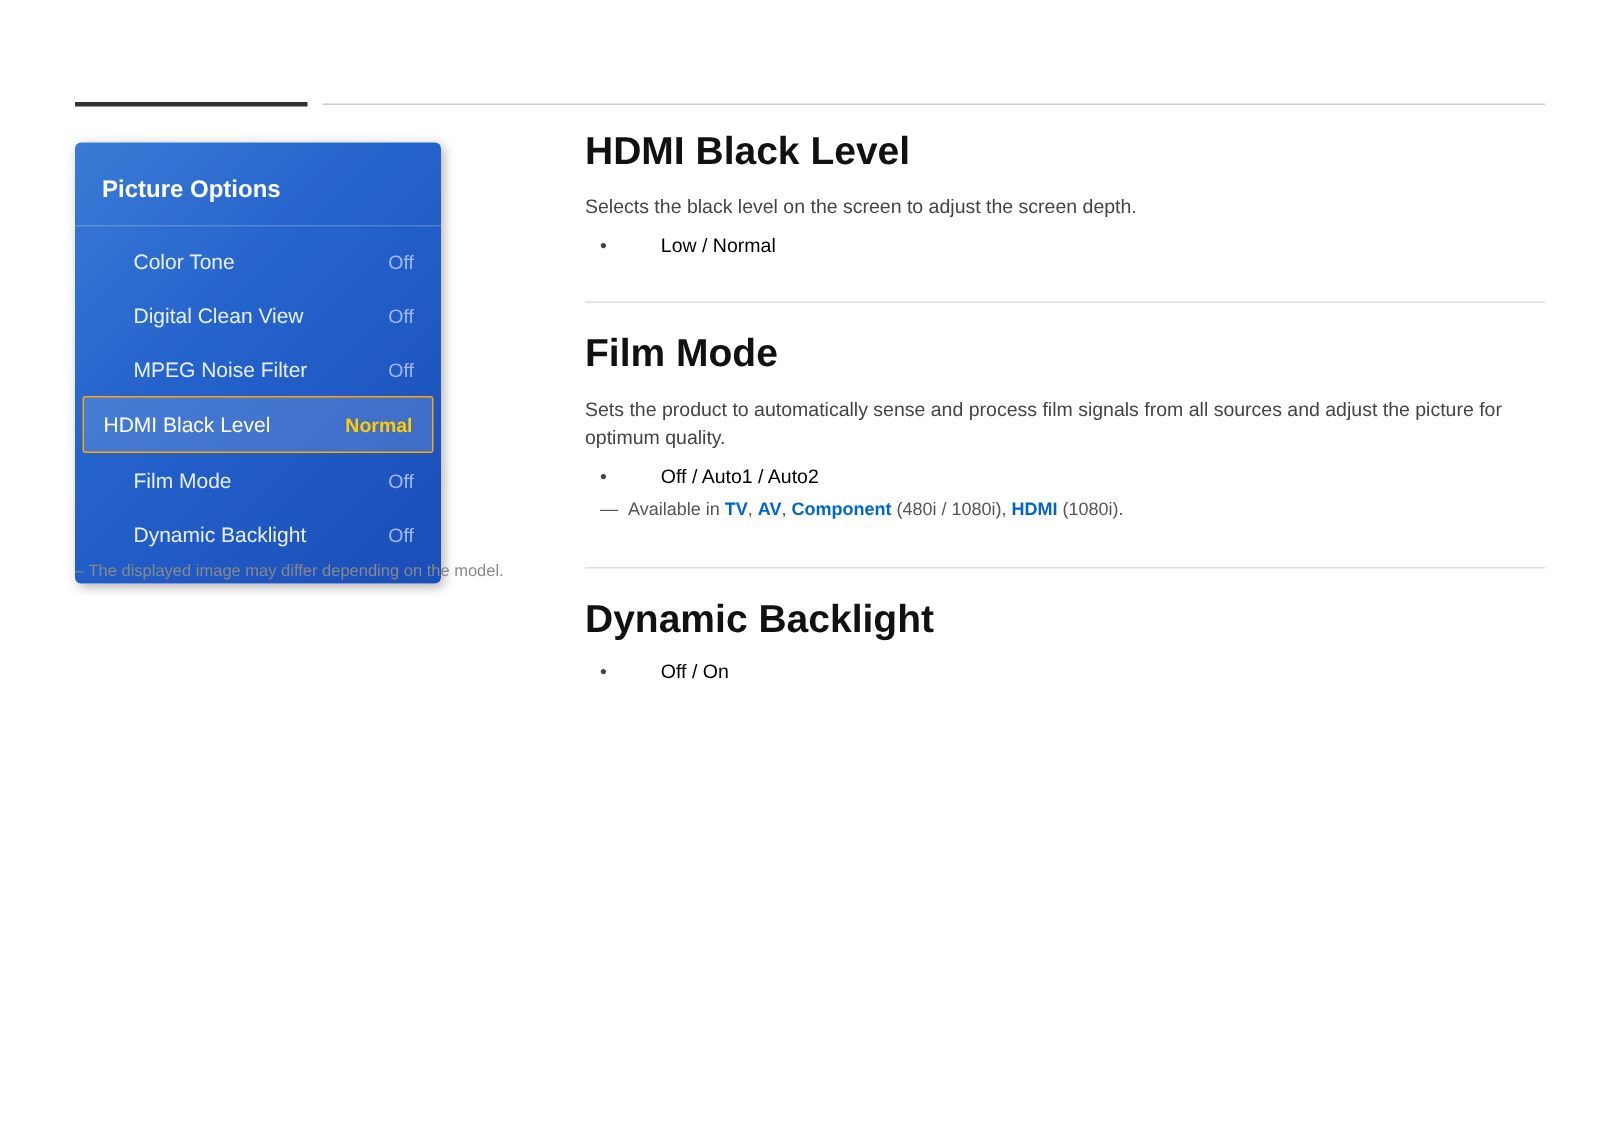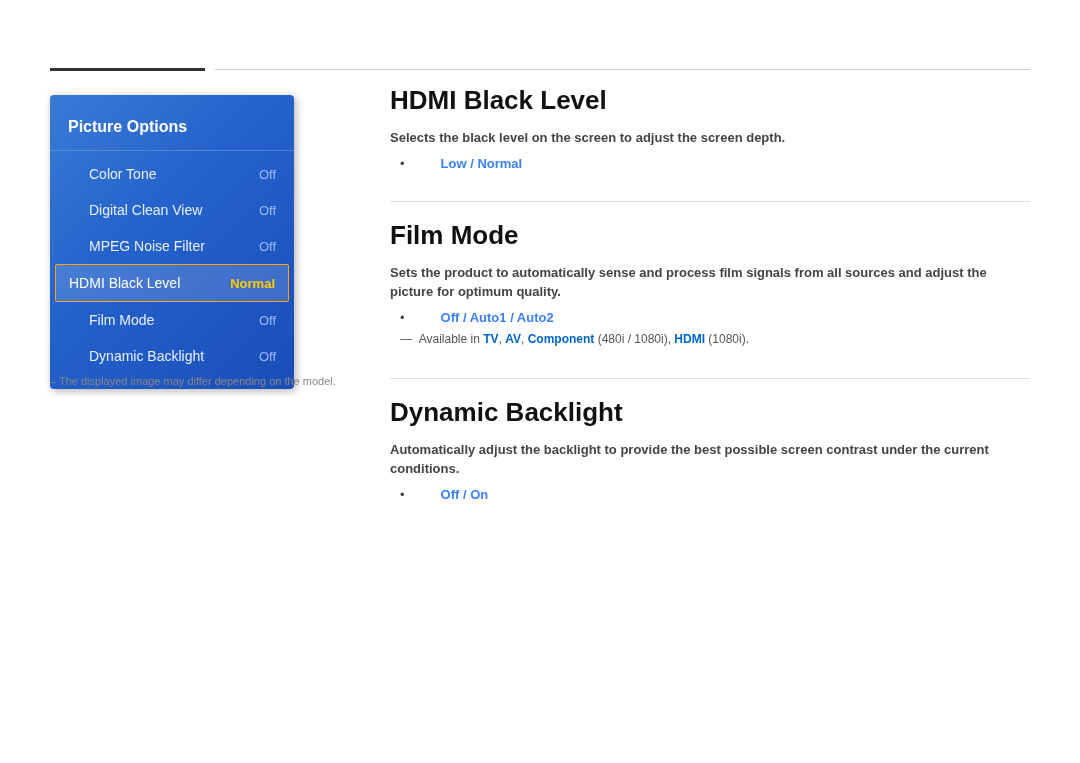--- a/index.html
+++ b/index.html
@@ -114,37 +114,36 @@
       font-size: 26px;
       font-weight: bold;
       color: #111;
       margin-bottom: 12px;
     }
     .section-desc {
       font-size: 13px;
       color: #444;
       margin-bottom: 8px;
       line-height: 1.5;
-      font-weight: bold;
     }
     .bullet-item {
       display: flex;
       align-items: flex-start;
       font-size: 13px;
       color: #444;
       margin-bottom: 5px;
       padding-left: 10px;
     }
     .bullet-dot {
       margin-right: 8px;
       color: #444;
     }
     .highlight-orange {
-      color: #3b82f6;
-      font-weight: bold;
+      color: #000000;
+      font-weight: normal;
       padding-left: 28px;
     }
     .highlight-blue {
       color: #0066cc;
       font-weight: bold;
     }
     .note-line {
       font-size: 12px;
       color: #555;
       padding-left: 10px;
@@ -224,20 +223,19 @@
     <div class="note-line">
       <span class="note-dash">—</span>
       Available in <span class="highlight-blue">TV</span>, <span class="highlight-blue">AV</span>, <span class="highlight-blue">Component</span> (480i / 1080i), <span class="highlight-blue">HDMI</span> (1080i).
     </div>
   </div>
 
   <div class="divider-line"></div>
 
   <div class="section">
     <div class="section-title">Dynamic Backlight</div>
-    <div class="section-desc">Automatically adjust the backlight to provide the best possible screen contrast under the current conditions.</div>
     <div class="bullet-item">
       <span class="bullet-dot">•</span>
       <span class="highlight-orange">Off / On</span>
     </div>
   </div>
 
 </div>
 
 </body></html>

